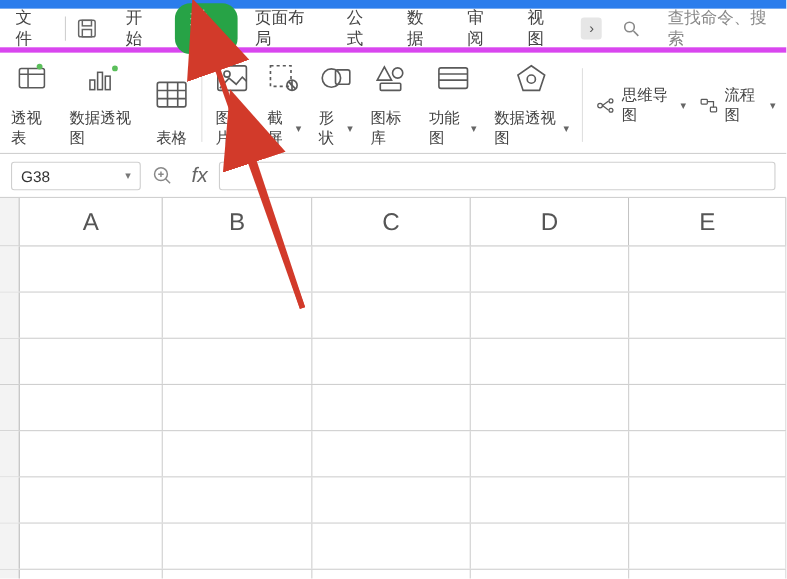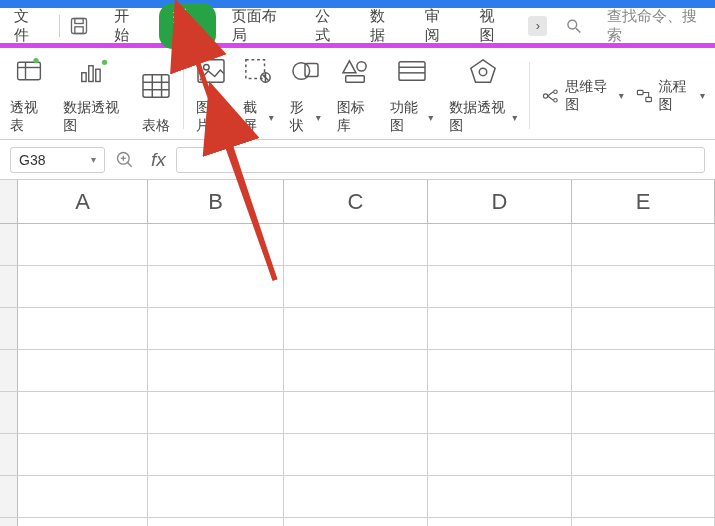--- a/index.html
+++ b/index.html
@@ -66,21 +66,21 @@
     padding: 0 8px; font-size:14px; color:#444;
   }
   .side-links .row { display:flex; align-items:center; gap:6px; }
   .side-links .dd { font-size:10px; color:#666; }
 
   .namebox-row {
     display:flex; align-items:center; height:40px; gap:10px;
     padding: 0 10px; border-bottom:1px solid #d0d0d0; background:#fff;
   }
   .namebox {
-    width: 95px; height: 26px; border:1px solid #cfcfcf; border-radius:3px;
+    width: 118px; height: 26px; border:1px solid #cfcfcf; border-radius:3px;
     display:flex; align-items:center; justify-content:space-between;
     padding: 0 8px; font-size:14px; color:#333; background:#fff;
   }
   .namebox .arr { font-size:10px; color:#777; }
   .fx-tools { display:flex; align-items:center; gap:16px; color:#777; }
   .formula-input {
     flex:1; height:26px; border:1px solid #cfcfcf; border-radius:3px;
     padding:0 8px; font-size:14px; color:#333; outline:none;
   }
 

